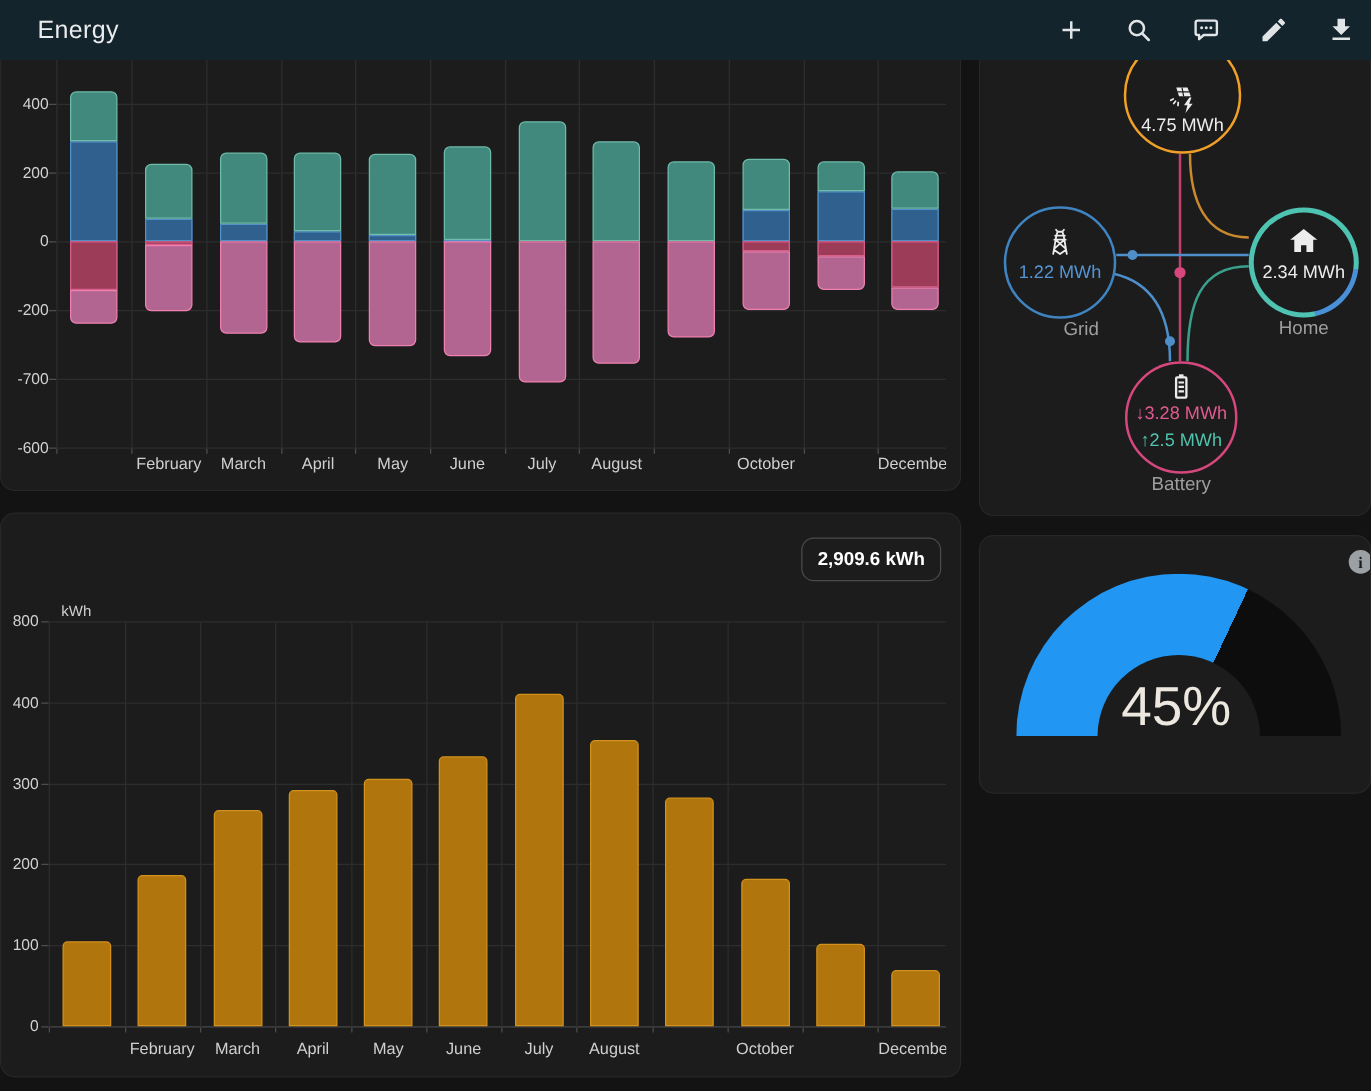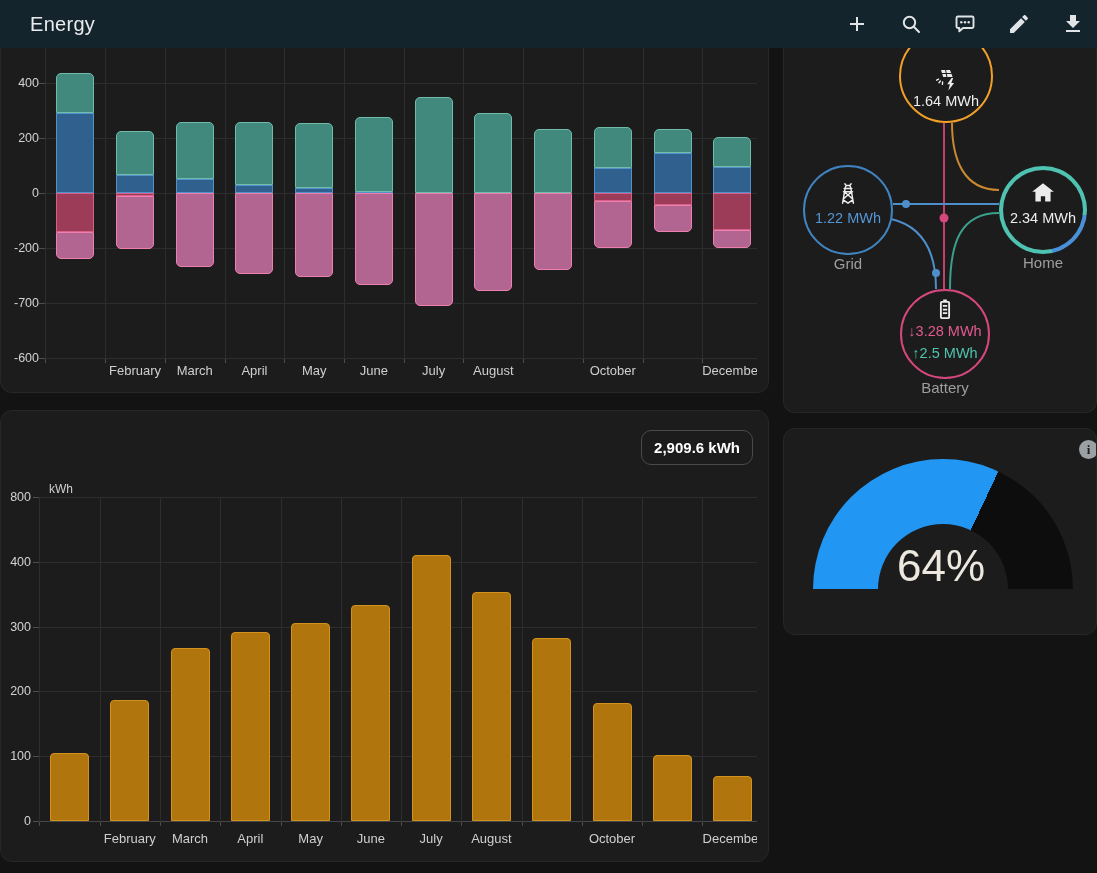--- a/index.html
+++ b/index.html
@@ -266,30 +266,30 @@
 
     <div class="node-circle" style="left:115px;top:-19px;width:94px;height:94px;border:2.5px solid #f0a028;"></div>
     <div class="dist-icon" style="left:162px;top:19px;">
       <svg width="32" height="26" viewBox="0 0 32 26">
         <path d="M11 3h9l2.6 7h-9.4z" fill="#ececec"></path>
         <path d="M15.6 3l1.3 7 M11.9 6.5h9.7" stroke="#1c1c1c" stroke-width="1"></path>
         <path d="M8.6 12.2 L6.6 13.2 M10.4 14 L9 15.8 M12.6 15 L12.4 17.4" stroke="#ececec" stroke-width="1.4" stroke-linecap="round"></path>
         <path d="M21.5 11 L17.2 17.2 h2.7 L18.4 23.4 l5.7-7.4 h-2.8 l1.9-5 z" fill="#ececec"></path>
       </svg>
     </div>
-    <div class="node-text" style="left:162px;top:45px;">1.64 MWh</div>
+    <div class="node-text" style="left:162px;top:45px;">4.75 MWh</div>
 
     <div class="node-circle" style="left:19px;top:117px;width:90px;height:90px;border:2px solid #3f83c0;"></div>
     <div class="dist-icon" style="left:64px;top:132px;">
       <svg width="27" height="27" viewBox="0 0 24 24">
         <path fill="none" stroke="#ececec" stroke-width="1.3" stroke-linecap="round" stroke-linejoin="round" d="M8.6 7.6h6.8 M8 10.4h8 M9.4 7.6 L7.2 20.6 M14.6 7.6 L16.8 20.6 M9.4 7.6 L10.3 4.8h3.4l.9 2.8 M10.3 4.8 L9.2 3.4 M13.7 4.8 L14.8 3.4 M8.8 10.4 L15.6 16.4 M15.2 10.4 L8.4 16.4 M7.7 17.6 L12 20.6 L16.3 17.6"></path>
       </svg>
     </div>
     <div class="node-text" style="left:64px;top:162px;color:#5496d4;">1.22 MWh</div>
-    <div class="node-label" style="left:64px;top:207px;">Grid</div>
+    <div class="node-label" style="left:81px;top:207px;">Grid</div>
 
     <div class="ring" style="left:215px;top:118px;width:88px;height:88px;background:conic-gradient(from 0deg,#4fc3b2 0deg 97deg,#4a90d9 97deg 168deg,#4fc3b2 168deg 360deg);"></div>
     <div class="ring-inner" style="left:219px;top:122px;width:80px;height:80px;"></div>
     <div class="dist-icon" style="left:259px;top:133px;">
       <svg width="26" height="26" viewBox="0 0 24 24">
           <path fill="#ececec" d="M10 19v-5h4v5h5v-9h3L12 2 2 10h3v9h5z"></path>
         </svg>
     </div>
     <div class="node-text" style="left:259px;top:162px;">2.34 MWh</div>
     <div class="node-label" style="left:259px;top:206px;">Home</div>
@@ -305,17 +305,17 @@
     <div class="node-text" style="left:161px;top:275px;color:#e25a8f;">↓3.28 MWh</div>
     <div class="node-text" style="left:161px;top:297px;color:#4fc3ad;">↑2.5 MWh</div>
     <div class="node-label" style="left:161px;top:331px;">Battery</div>
   </div>
 
   <div class="card" id="card-gauge">
     <div class="gauge-wrap">
       <div class="gauge-disc" id="gauge-disc" style="background: conic-gradient(from 270deg, rgb(33, 150, 243) 0deg, rgb(33, 150, 243) 115.2deg, rgb(13, 13, 13) 115.2deg, rgb(13, 13, 13) 180deg, transparent 180deg, transparent 360deg);"></div>
       <div class="gauge-hole"></div>
     </div>
-    <div class="gauge-value">64%</div>
+    <div class="gauge-value">45%</div>
     <div class="info-btn">i</div>
   </div>
 
 </div>
 
 </body></html>

